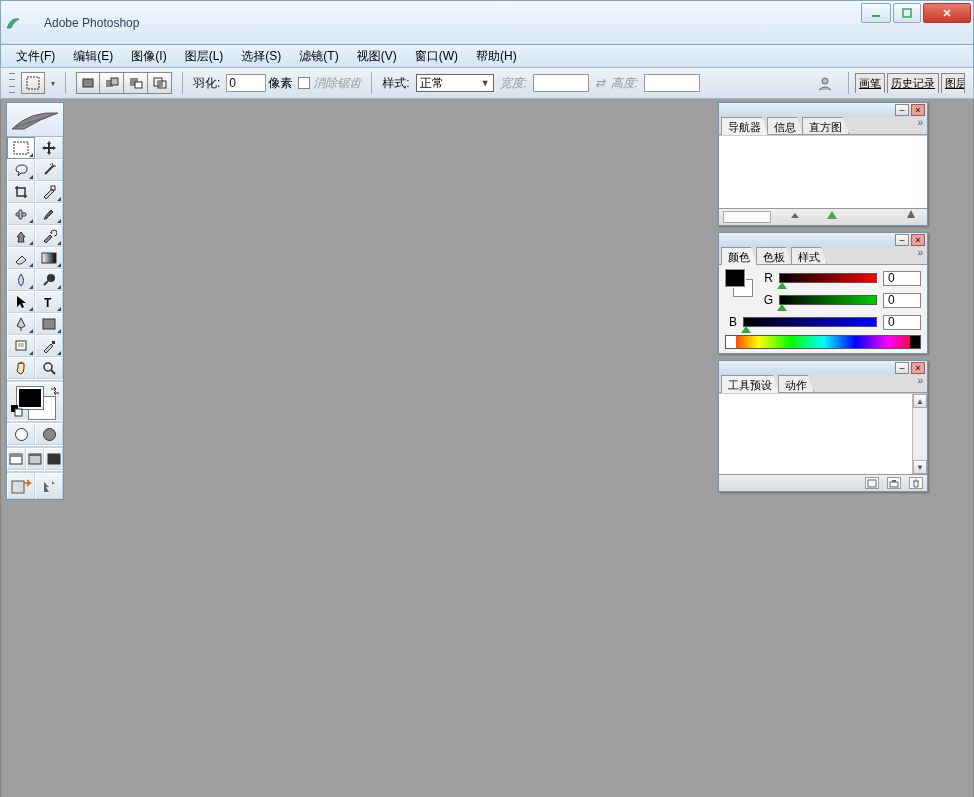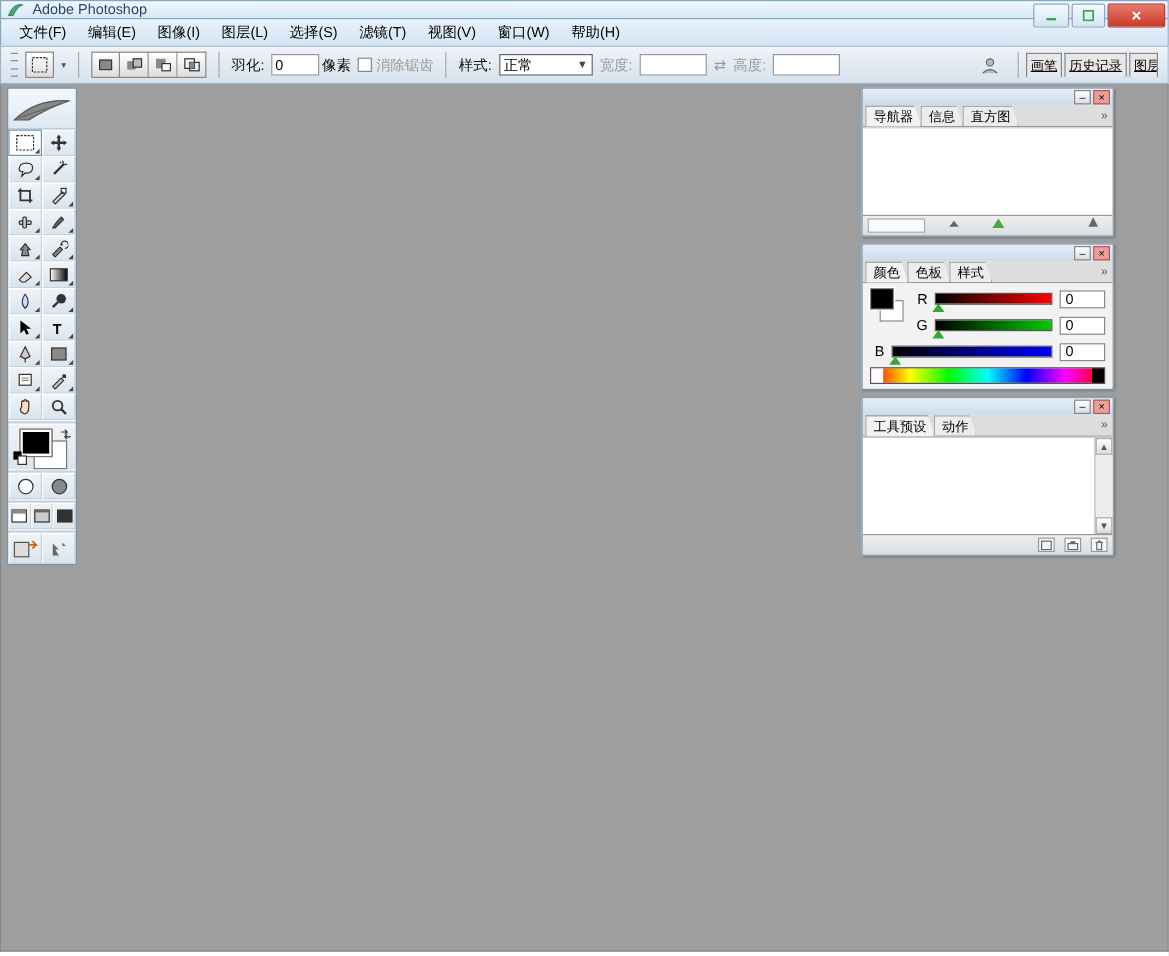--- a/index.html
+++ b/index.html
@@ -1,19 +1,19 @@
 <!DOCTYPE html>
 <html><head>
 <meta charset="utf-8">
 <style>
 * { box-sizing: border-box; margin: 0; padding: 0; font-family: "Microsoft YaHei", SimSun, sans-serif; font-size: 12px; }
 body { width: 974px; height: 797px; background: #fff; overflow: hidden; }
 
 
-.titlebar { height: 16px; background: linear-gradient(#f0f7ff, #dae8f5); border: 1px solid #7fa8c5; display: flex; align-items: center; padding: 0 4px; position: relative; }
+.titlebar { height: 45px; background: linear-gradient(#f0f7ff, #dae8f5); border: 1px solid #7fa8c5; display: flex; align-items: center; padding: 0 4px; position: relative; gap: 17px; }
 .titlebar .app-icon { width: 16px; height: 16px; margin-right: 6px; }
 .titlebar .title { color: #2b4861; }
 .win-controls { position: absolute; right: 2px; top: 2px; display: flex; }
 .win-btn { width: 30px; height: 20px; border: 1px solid #8aa9c1; background: linear-gradient(#f5faff,#d5e5f2); display: flex; align-items: center; justify-content: center; margin-left: 2px; border-radius: 2px; }
 .win-btn.max { width: 28px; }
 .win-btn.min { width: 30px; }
 .win-btn.close { width: 48px; background: linear-gradient(#e87a6b,#c83a2a); border-color: #b33; }
 .win-btn svg { width: 10px; height: 10px; }
 
 
@@ -28,21 +28,21 @@
 .tool-group { display:flex; gap:0; }
 .tool-group .tool-chip { border-left:none; }
 .tool-group .tool-chip:first-child { border-left:1px solid #888; }
 .opt-label { color:#111; }
 .opt-input { width:40px; height:18px; border:1px solid #999; background:#fff; padding:0 2px; }
 .opt-input.wide { width:56px; }
 .opt-select { width:78px; height:18px; border:1px solid #666; background:#fff; display:flex; align-items:center; justify-content:space-between; padding:0 3px; }
 .opt-select::after { content:"▼"; font-size:9px; color:#444; }
 .checkbox { width:12px; height:12px; border:1px solid #888; background:#fff; margin-right:3px; display:inline-block; vertical-align:middle;}
 .sep { width:1px; height:22px; background:#aaa; margin:0 4px; }
-.disabled { color:#999; }
+.disabled { color:#999;font-style:italic; }
 .right-tabs { margin-left:auto; display:flex; align-items:center; gap:2px;}
 .right-tab { font-size:11px; padding:2px 3px; border:1px solid #888; border-bottom:none; background:#e8e8e8; text-decoration:underline;}
 .user-icon { width:22px; height:20px; display:flex; align-items:center; justify-content:center; margin-right:6px;}
 
 
 .workspace { position: relative; height: 723px; background:#9e9e9e; border:1px solid #888; border-top:none; }
 
 
 .toolbox { position:absolute; left:5px; top:3px; width:58px; background:linear-gradient(#eef4fa,#dce7f2); border:1px solid #6f95b5; }
 .toolbox-header { height:34px; background:linear-gradient(#f4f8fc,#dde8f3); border-bottom:1px solid #9fb8cc; display:flex; align-items:center; justify-content:center; }
@@ -62,21 +62,21 @@
 .circ { width:13px; height:13px; border-radius:50%; border:1px solid #333; background:#fff;}
 .circ.fill { background:#888; }
 .jump-row { height:26px; }
 .jump-row .tbtn { height:26px; }
 
 
 .panel { position:absolute; background:#f2f2f2; border:1px solid #6f95b5; box-shadow:1px 1px 2px rgba(0,0,0,.3); }
 .panel-titlebar { height:14px; background:linear-gradient(#e6eef7,#c9dbeb); display:flex; justify-content:flex-end; align-items:center; padding:0 2px; gap:2px;}
 .panel-titlebar .pbtn { width:14px; height:12px; border:1px solid #888; background:linear-gradient(#fff,#ddd); display:flex;align-items:center;justify-content:center; font-size:9px; line-height:1;}
 .panel-titlebar .pbtn.red { background:#e8a099; border-color:#b55;}
-.tab-row { display:flex; height:18px; background:#ddd; border-bottom:1px solid #999; align-items:center; padding-left:2px;}
+.tab-row { display:flex; height:18px; background:#ddd; border-bottom:1px solid #999; align-items:flex-start; padding-left:2px;}
 .tab { padding:2px 6px 1px; font-size:11px; background:#ececec; border:1px solid #999; border-bottom:none; margin-right:-1px; position:relative; height:17px; line-height:14px; clip-path: polygon(0 0, calc(100% - 6px) 0, 100% 100%, 0 100%);} 
 .tab.active { background:#f2f2f2; z-index:2; height:18px;}
 .tab-row .expand { margin-left:auto; padding:0 4px; font-size:10px; color:#555; cursor:default;}
 .panel-body { background:#f2f2f2; }
 
 .nav-panel { left:717px; top:3px; width:210px; height:124px; }
 .nav-body { height:74px; background:#fff; border-top:1px solid #ccc; border-bottom:1px solid #999;}
 .nav-footer { height:16px; background:linear-gradient(#eee,#ddd); display:flex; align-items:center; padding:0 4px; gap:8px; position:relative;}
 .nav-footer .zoom-box { width:48px; height:12px; border:1px solid #aaa; background:#fafafa;}
 .nav-footer .zoom-slider { flex:1; height:6px; position:relative; }

